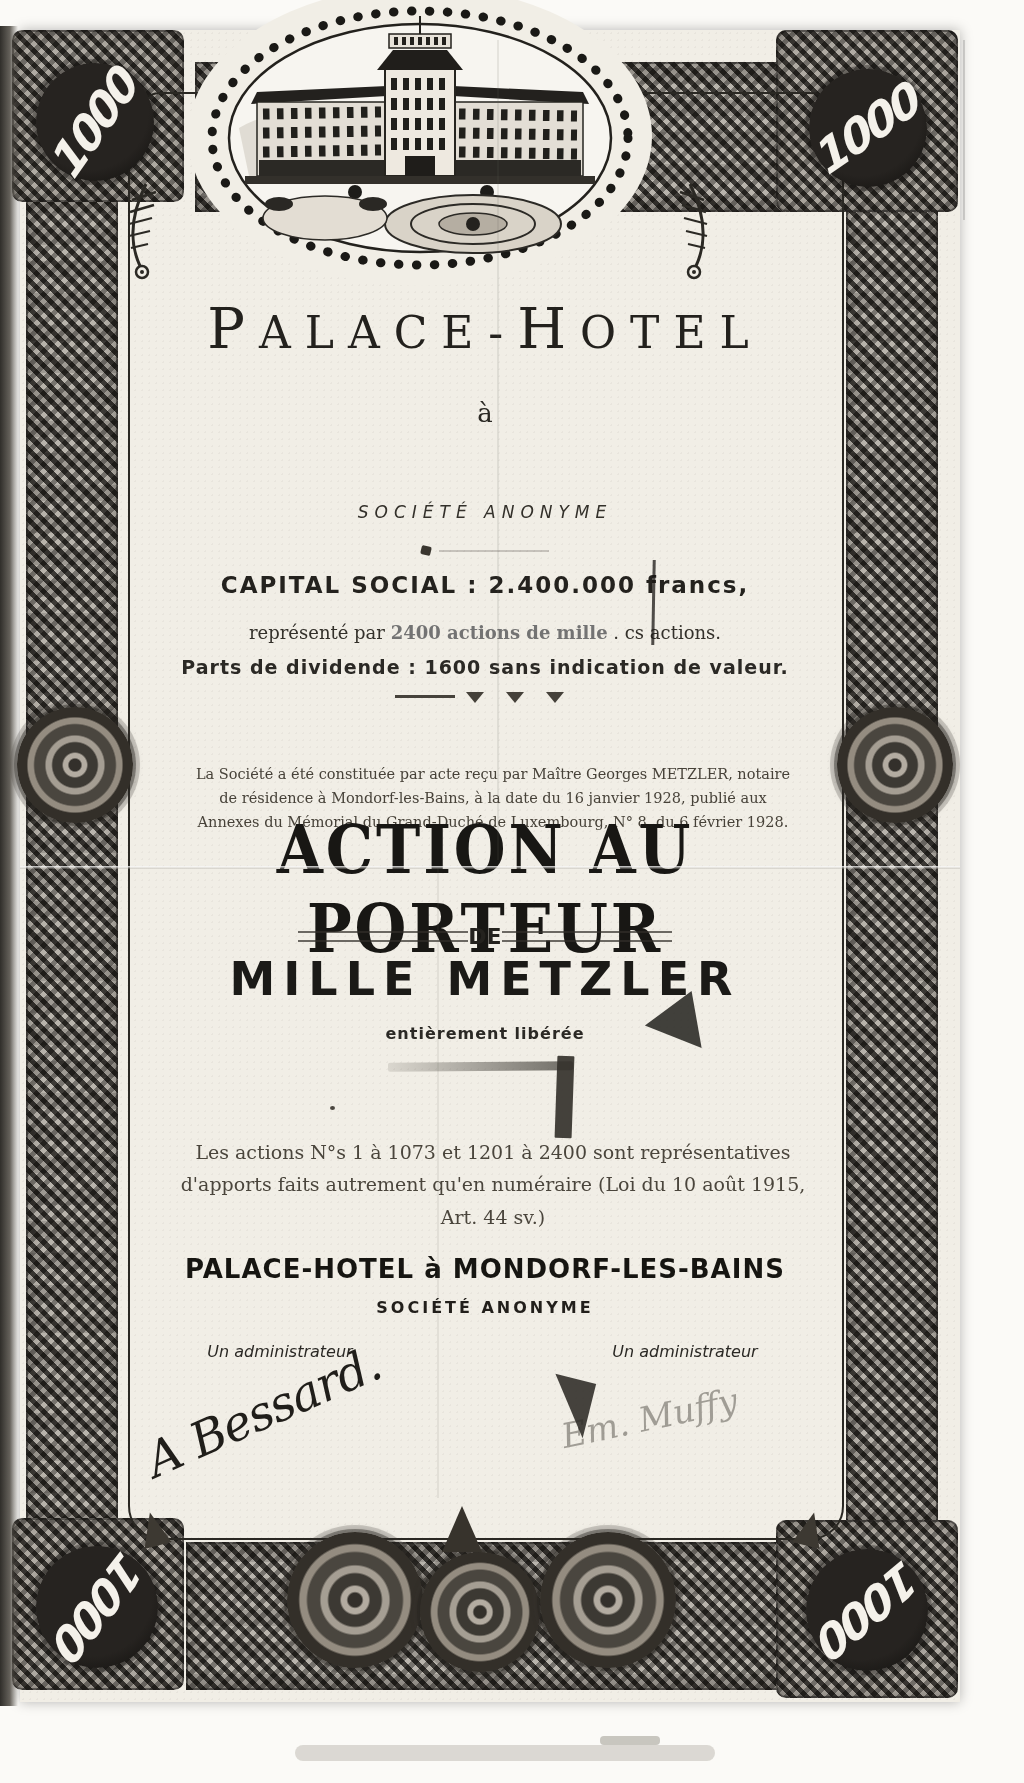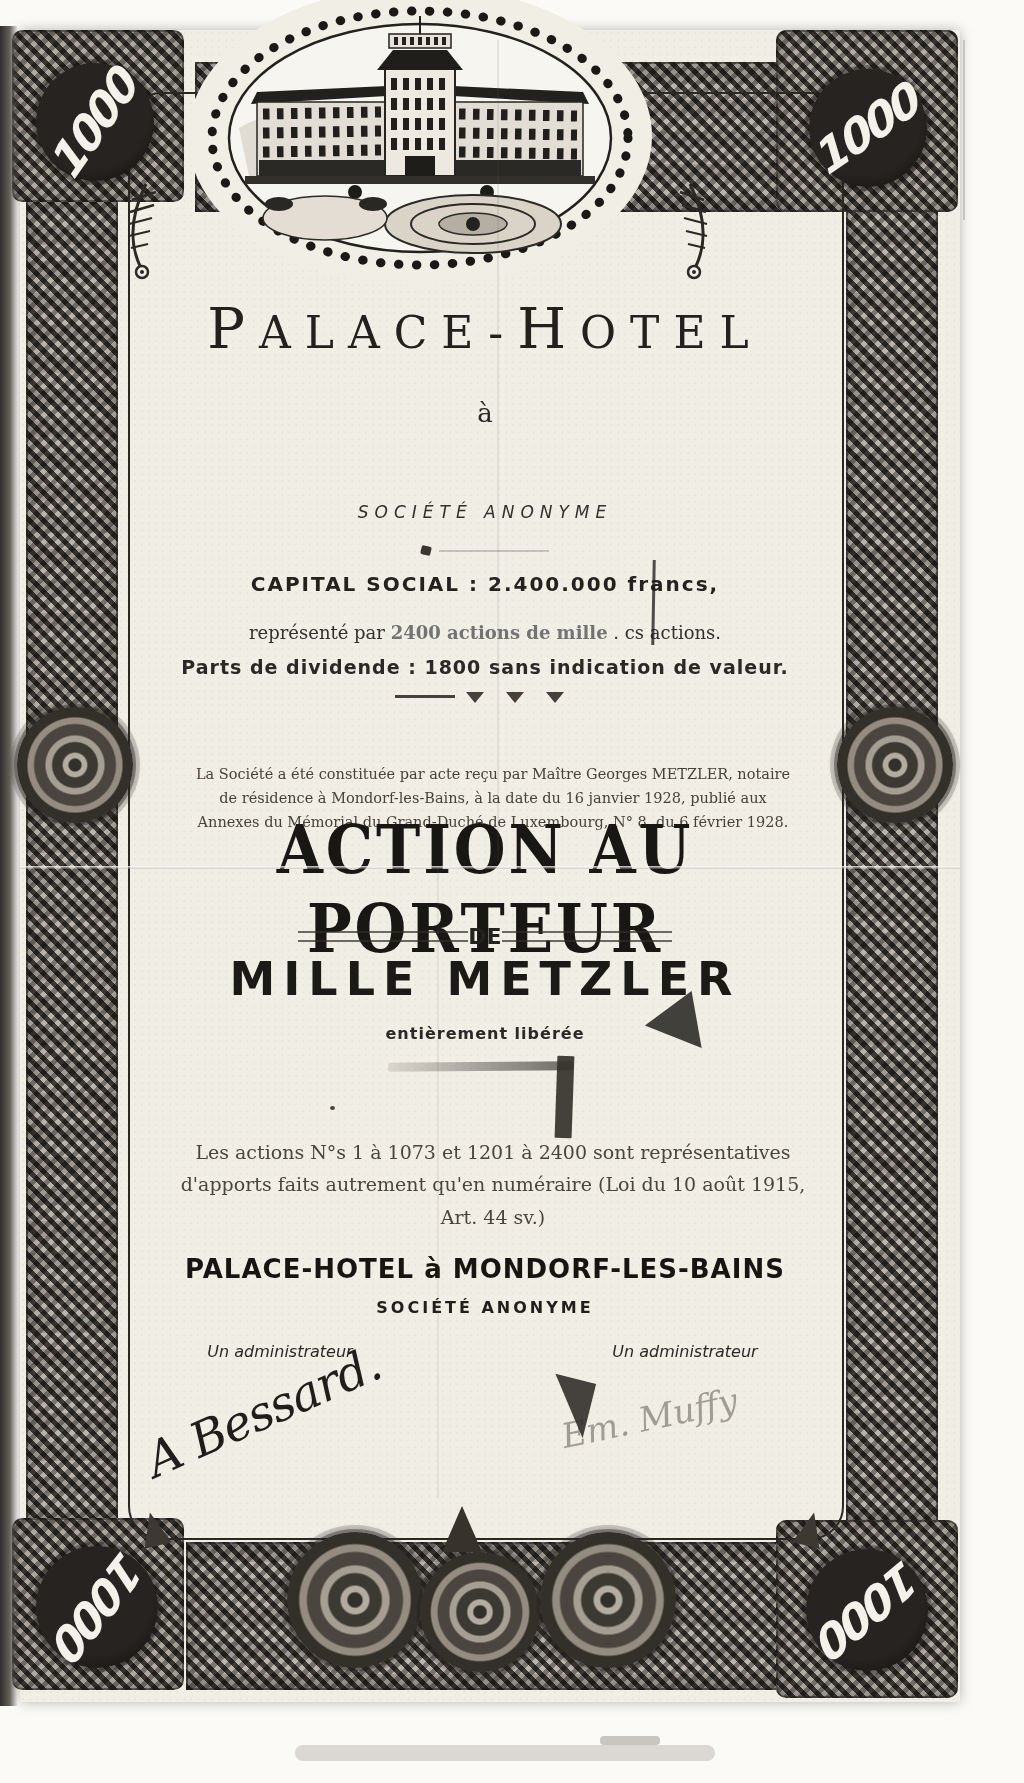--- a/index.html
+++ b/index.html
@@ -62,21 +62,21 @@
 
   
   .cline{position:absolute;left:135px;width:700px;text-align:center;z-index:10;}
   .t-title{top:296px;font-size:44px;letter-spacing:14px;color:#23211d;}
   .t-title .ini{font-size:56px;}
   .t-joiner{top:398px;font-size:26px;color:#2a2823;}
   .t-location{top:434px;font-size:38px;letter-spacing:10px;color:#23211d;}
   .t-location .mid{font-size:29px;}
   .t-societe1{top:502px;font-family:"DejaVu Sans",sans-serif;font-style:italic;font-size:17px;
     letter-spacing:6px;color:#33302a;}
-  .t-capital{top:572px;font-family:"DejaVu Sans",sans-serif;font-weight:bold;font-size:20px;
+  .t-capital{top:572px;font-family:"DejaVu Sans",sans-serif;font-weight:bold;font-size:23px;
     letter-spacing:2px;color:#24221e;text-align:center;}
   .t-repr{top:622px;font-size:18px;color:#33302a;}
   .t-repr b{font-weight:bold;color:#737373;}
   .t-parts{top:656px;font-family:"DejaVu Sans",sans-serif;font-weight:bold;font-size:19px;
     letter-spacing:1px;color:#2b2925;}
   .t-constitution{top:726px;left:193px;width:600px;font-size:14.5px;line-height:1.65;
     color:#474239;z-index:10;position:absolute;text-align:center;margin-top:37px;}
   .t-action{top:816px;font-weight:bold;font-size:62px;letter-spacing:3px;color:#181714;
     transform:scaleY(1.08) scaleX(.96);}
   .de-row{top:924px;display:flex;align-items:center;justify-content:center;}
@@ -240,21 +240,21 @@
   <div class="cline t-societe1">SOCIÉTÉ ANONYME</div>
 
   <div class="cline orn-smudge">
     <span class="blob"></span><span class="trail"></span>
   </div>
 
   <div class="cline t-capital">CAPITAL SOCIAL :  2.400.000  francs,</div>
   <div class="cline t-repr">
     <span>représenté par </span><b>2400 actions de mille</b><span> . cs actions.</span>
   </div>
-  <div class="cline t-parts">Parts de dividende : 1800 sans indication de valeur.</div>
+  <div class="cline t-parts">Parts de dividende : 1600 sans indication de valeur.</div>
 
   <div class="cline wavy">
     <div class="bar"></div>
     <div class="tri"></div>
     <div class="tri"></div>
     <div class="tri"></div>
   </div>
 
   <div class="t-constitution">La Société a été constituée par acte reçu par Maître Georges METZLER, notaire de résidence à Mondorf-les-Bains, à la date du 16 janvier 1928, publié aux Annexes du Mémorial du Grand-Duché de Luxembourg, N° 8, du 6 février 1928.</div>
 

